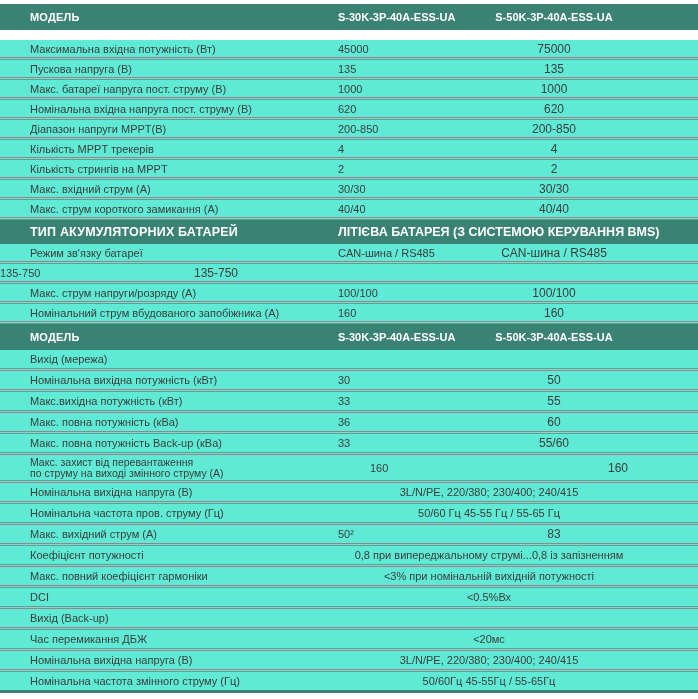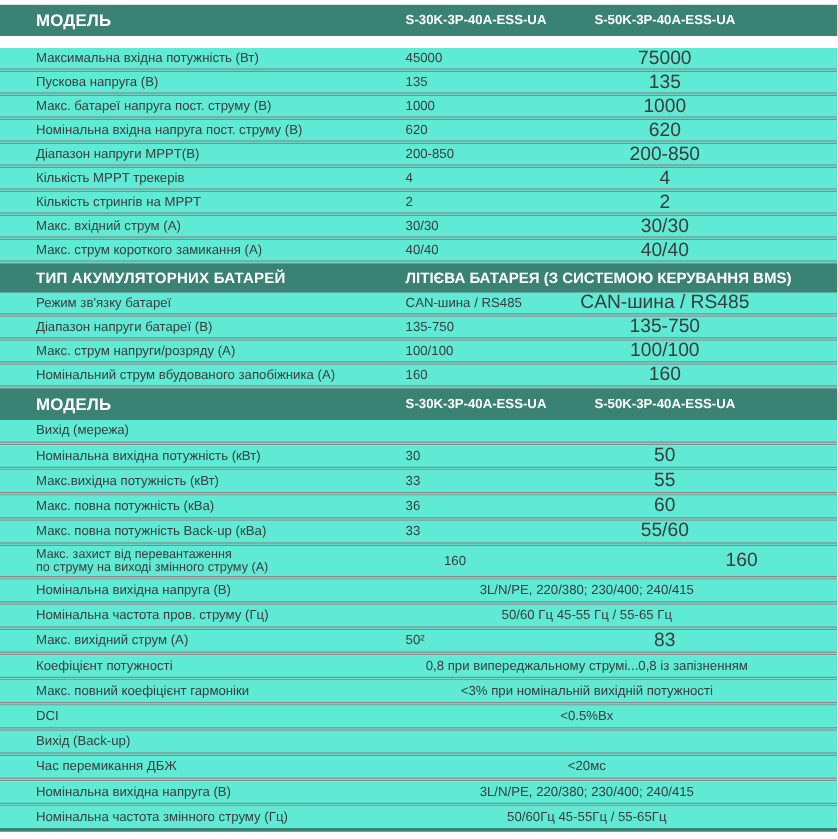--- a/index.html
+++ b/index.html
@@ -14,21 +14,21 @@
     font-family:"Liberation Sans",sans-serif;color:var(--txt);
     overflow:hidden;
   }
   
   .band{
     background:var(--green);color:#fff;display:flex;align-items:center;
     height:26px;box-sizing:border-box;
   }
   .band .band-title{
     flex:0 0 338px;box-sizing:border-box;padding-left:30px;
-    font-weight:bold;font-size:14px;letter-spacing:.2px;white-space:nowrap;
+    font-weight:bold;font-size:11px;letter-spacing:.2px;white-space:nowrap;
   }
   .band .band-c1{flex:0 0 130px;font-weight:bold;font-size:11px;white-space:nowrap;}
   .band .band-c2{flex:0 0 172px;text-align:center;font-weight:bold;font-size:11px;white-space:nowrap;}
   .band .band-span{flex:0 0 302px;text-align:center;font-weight:bold;font-size:12.5px;white-space:nowrap;}
   .band.battery{height:24px;}
   .band.battery .band-title{font-size:12.5px;}
   
   .gap{height:10px;}
   
   .row{
@@ -38,21 +38,21 @@
   .row.s1{height:20px;}
   .row.s2{height:21px;}
   .row.tall{height:28px;gap:32px;}
   .row.last{border-bottom:3px solid var(--green);}
   .c-label{
     flex:0 0 338px;box-sizing:border-box;padding-left:30px;
     font-size:11px;white-space:nowrap;
   }
   .tall .c-label{font-size:10.5px;line-height:11px;}
   .c-v1{flex:0 0 130px;text-align:left;font-size:11px;white-space:nowrap;}
-  .c-v2{flex:0 0 172px;text-align:center;font-size:16px;white-space:nowrap;}
+  .c-v2{flex:0 0 172px;text-align:center;font-size:12px;white-space:nowrap;}
   .c-span{flex:0 0 302px;text-align:center;font-size:11px;white-space:nowrap;}
 </style>
 </head>
 <body>
 
 <div class="sheet">
   <div id="spec-table">
       <div class="band">
         <span class="band-title">МОДЕЛЬ</span>
         <div class="band-c1">S-30K-3P-40A-ESS-UA</div>
@@ -107,21 +107,20 @@
       <div class="band battery">
         <span class="band-title">ТИП АКУМУЛЯТОРНИХ БАТАРЕЙ</span>
         <div class="band-span">ЛІТІЄВА БАТАРЕЯ (З СИСТЕМОЮ КЕРУВАННЯ BMS)</div>
       </div>
       <div class="row s1">
         <div class="c-label">Режим зв'язку батареї</div>
         <div class="c-v1">CAN-шина / RS485</div>
         <div class="c-v2">CAN-шина / RS485</div>
       </div>
       <div class="row s1">
-        <div class="c-label">Діапазон напруги батареї (В)</div>
         <div class="c-v1">135-750</div>
         <div class="c-v2">135-750</div>
       </div>
       <div class="row s1">
         <div class="c-label">Макс. струм напруги/розряду (А)</div>
         <div class="c-v1">100/100</div>
         <div class="c-v2">100/100</div>
       </div>
       <div class="row s1">
         <div class="c-label">Номінальний струм вбудованого запобіжника (А)</div>

